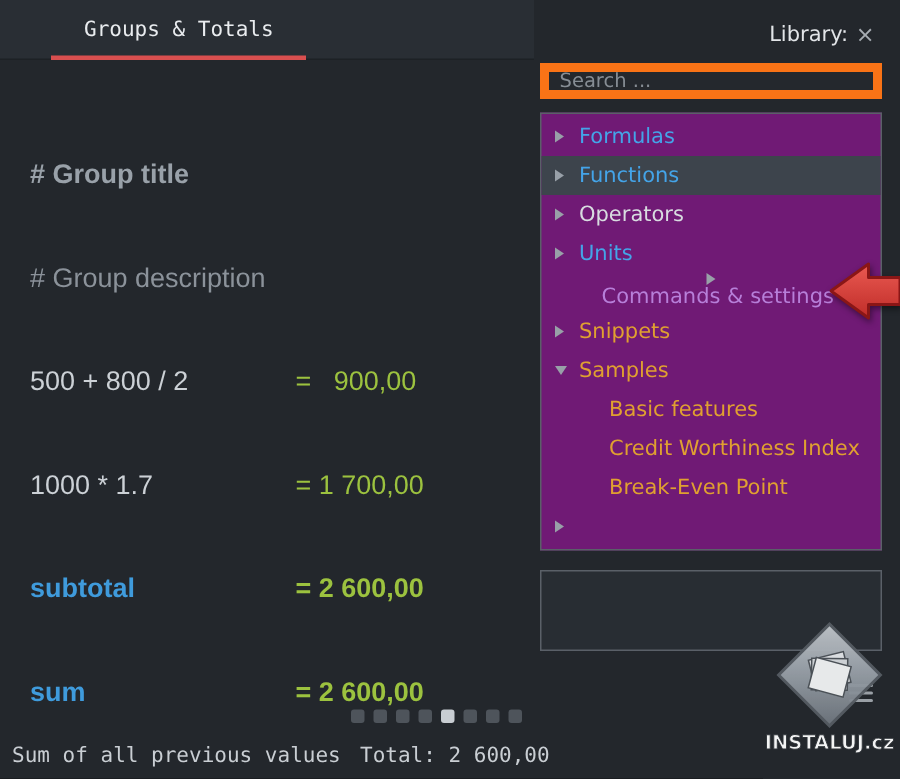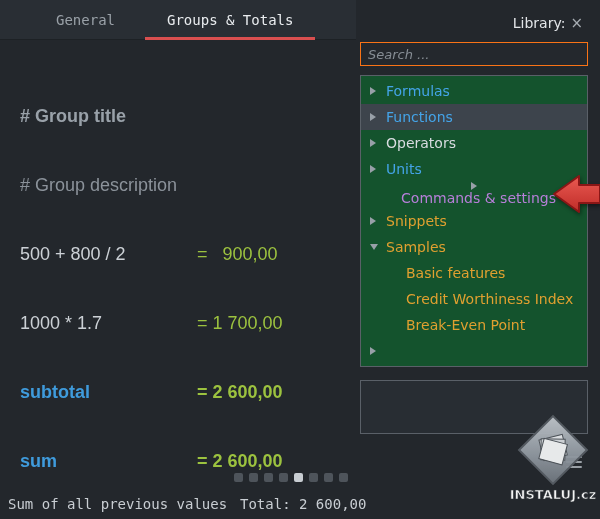--- a/index.html
+++ b/index.html
@@ -38,25 +38,25 @@
   .line.total .expr { color:#3f9bdc; font-weight:bold; }
   .line.total .res  { font-weight:bold; }
 
   
   .library { position:absolute; left:360px; top:12px; width:228px; }
   .lib-header { display:flex; justify-content:flex-end; align-items:center; height:22px; }
   .lib-title { color:#e2e5e8; font-size:14px; }
   .lib-close { color:#a6acb2; font-size:15px; padding:0 5px; cursor:pointer; line-height:1; }
   .search {
     margin-top:8px; width:100%; height:24px; box-sizing:border-box;
-    background:#24282d; border:1px solid #f97316; color:#c8ccd0;
-    font-size:13px; padding:0 7px; font-family:"DejaVu Sans", sans-serif; outline:none;font-style:italic;
+    background:#24282d; border:6px solid #f97316; color:#c8ccd0;
+    font-size:13px; padding:0 7px; font-family:"DejaVu Sans", sans-serif; outline:none;
   }
   .search::placeholder { color:#868d94; }
-  .tree { margin-top:9px; border:1px solid #5a6068; background:#14532d; padding:2px 0; }
+  .tree { margin-top:9px; border:1px solid #5a6068; background:#701a75; padding:2px 0; }
   .trow { height:26px; display:flex; align-items:center; padding-left:9px; font-size:14px; cursor:pointer; }
   .trow .aw { width:16px; display:flex; align-items:center; flex:none; }
   .trow.child { padding-left:45px; }
   .trow.sel { background:#3d444c; }
   .c-blue   { color:#44a4e8; }
   .c-white  { color:#d8dce0; }
   .c-purple { color:#b77fd9;flex-direction:column; }
   .c-orange { color:#e0a030; }
   .arr-r { width:0; height:0; border-left:6px solid #98a0a8; border-top:4px solid transparent; border-bottom:4px solid transparent; }
   .arr-d { width:0; height:0; border-top:6px solid #98a0a8; border-left:4px solid transparent; border-right:4px solid transparent; }
@@ -83,23 +83,20 @@
 
   
   .watermark { position:absolute; right:0; bottom:12px; width:100px; height:100px; opacity:.95; pointer-events:none; }
 </style>
 </head>
 <body>
 
 <div id="app">
 
   <div class="tabbar">
-    <div class="tab">
-      <span>General</span>
-    </div>
     <div class="tab active">
       <span>Groups &amp; Totals</span>
     </div>
   </div>
 
   <div class="editor">
     <div class="line"><span class="cmt b"># Group title</span></div>
     <div class="line"><span class="cmt"># Group description</span></div>
     <div class="line">
       <span class="expr">500 + 800 / 2</span><span class="res">=   900,00</span>

